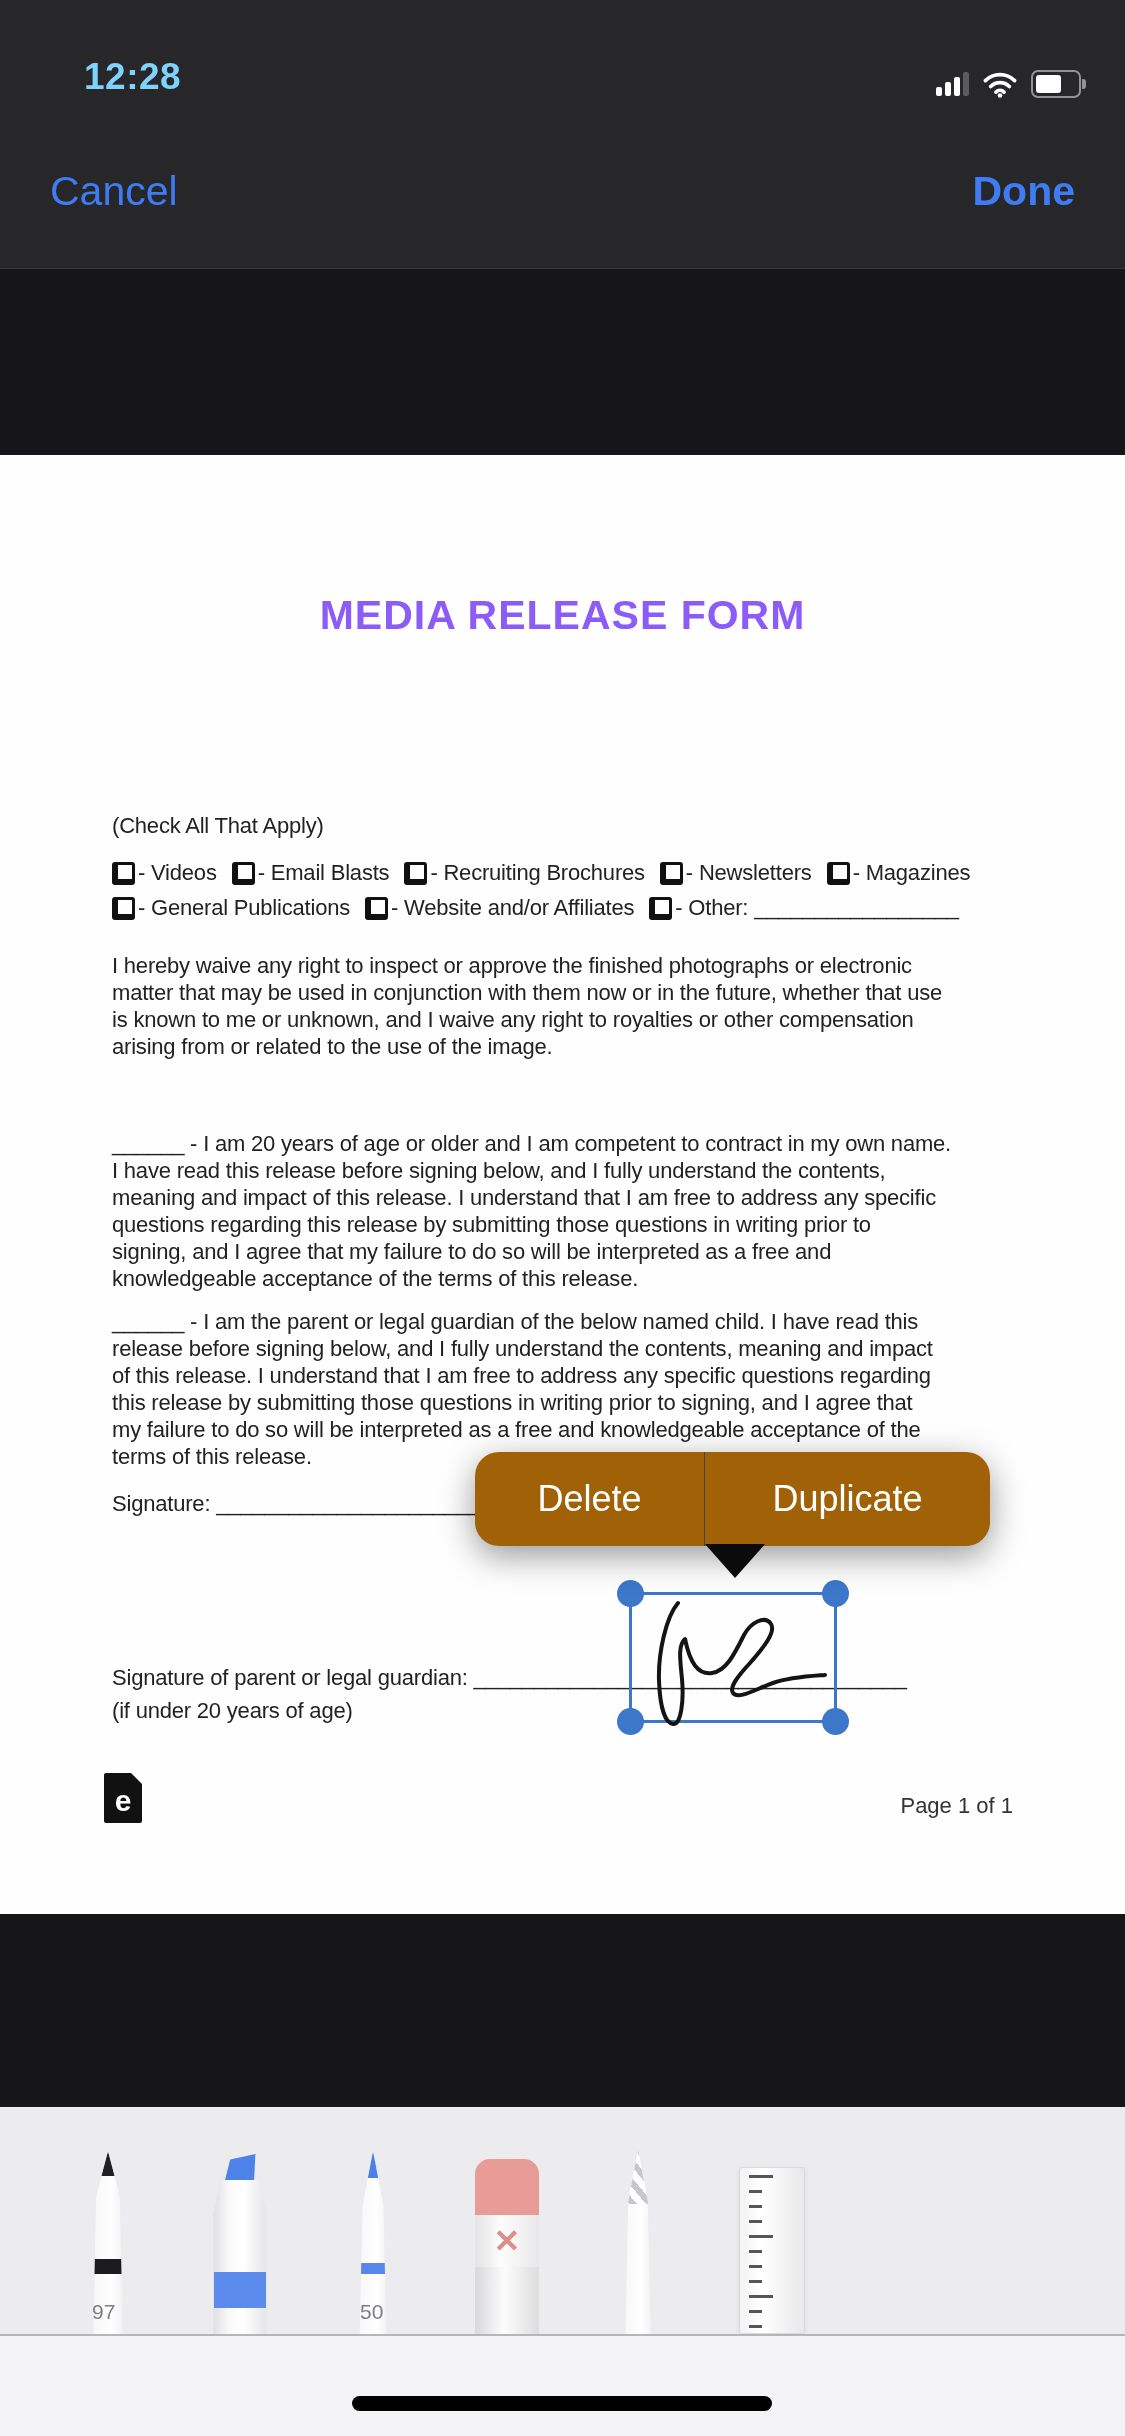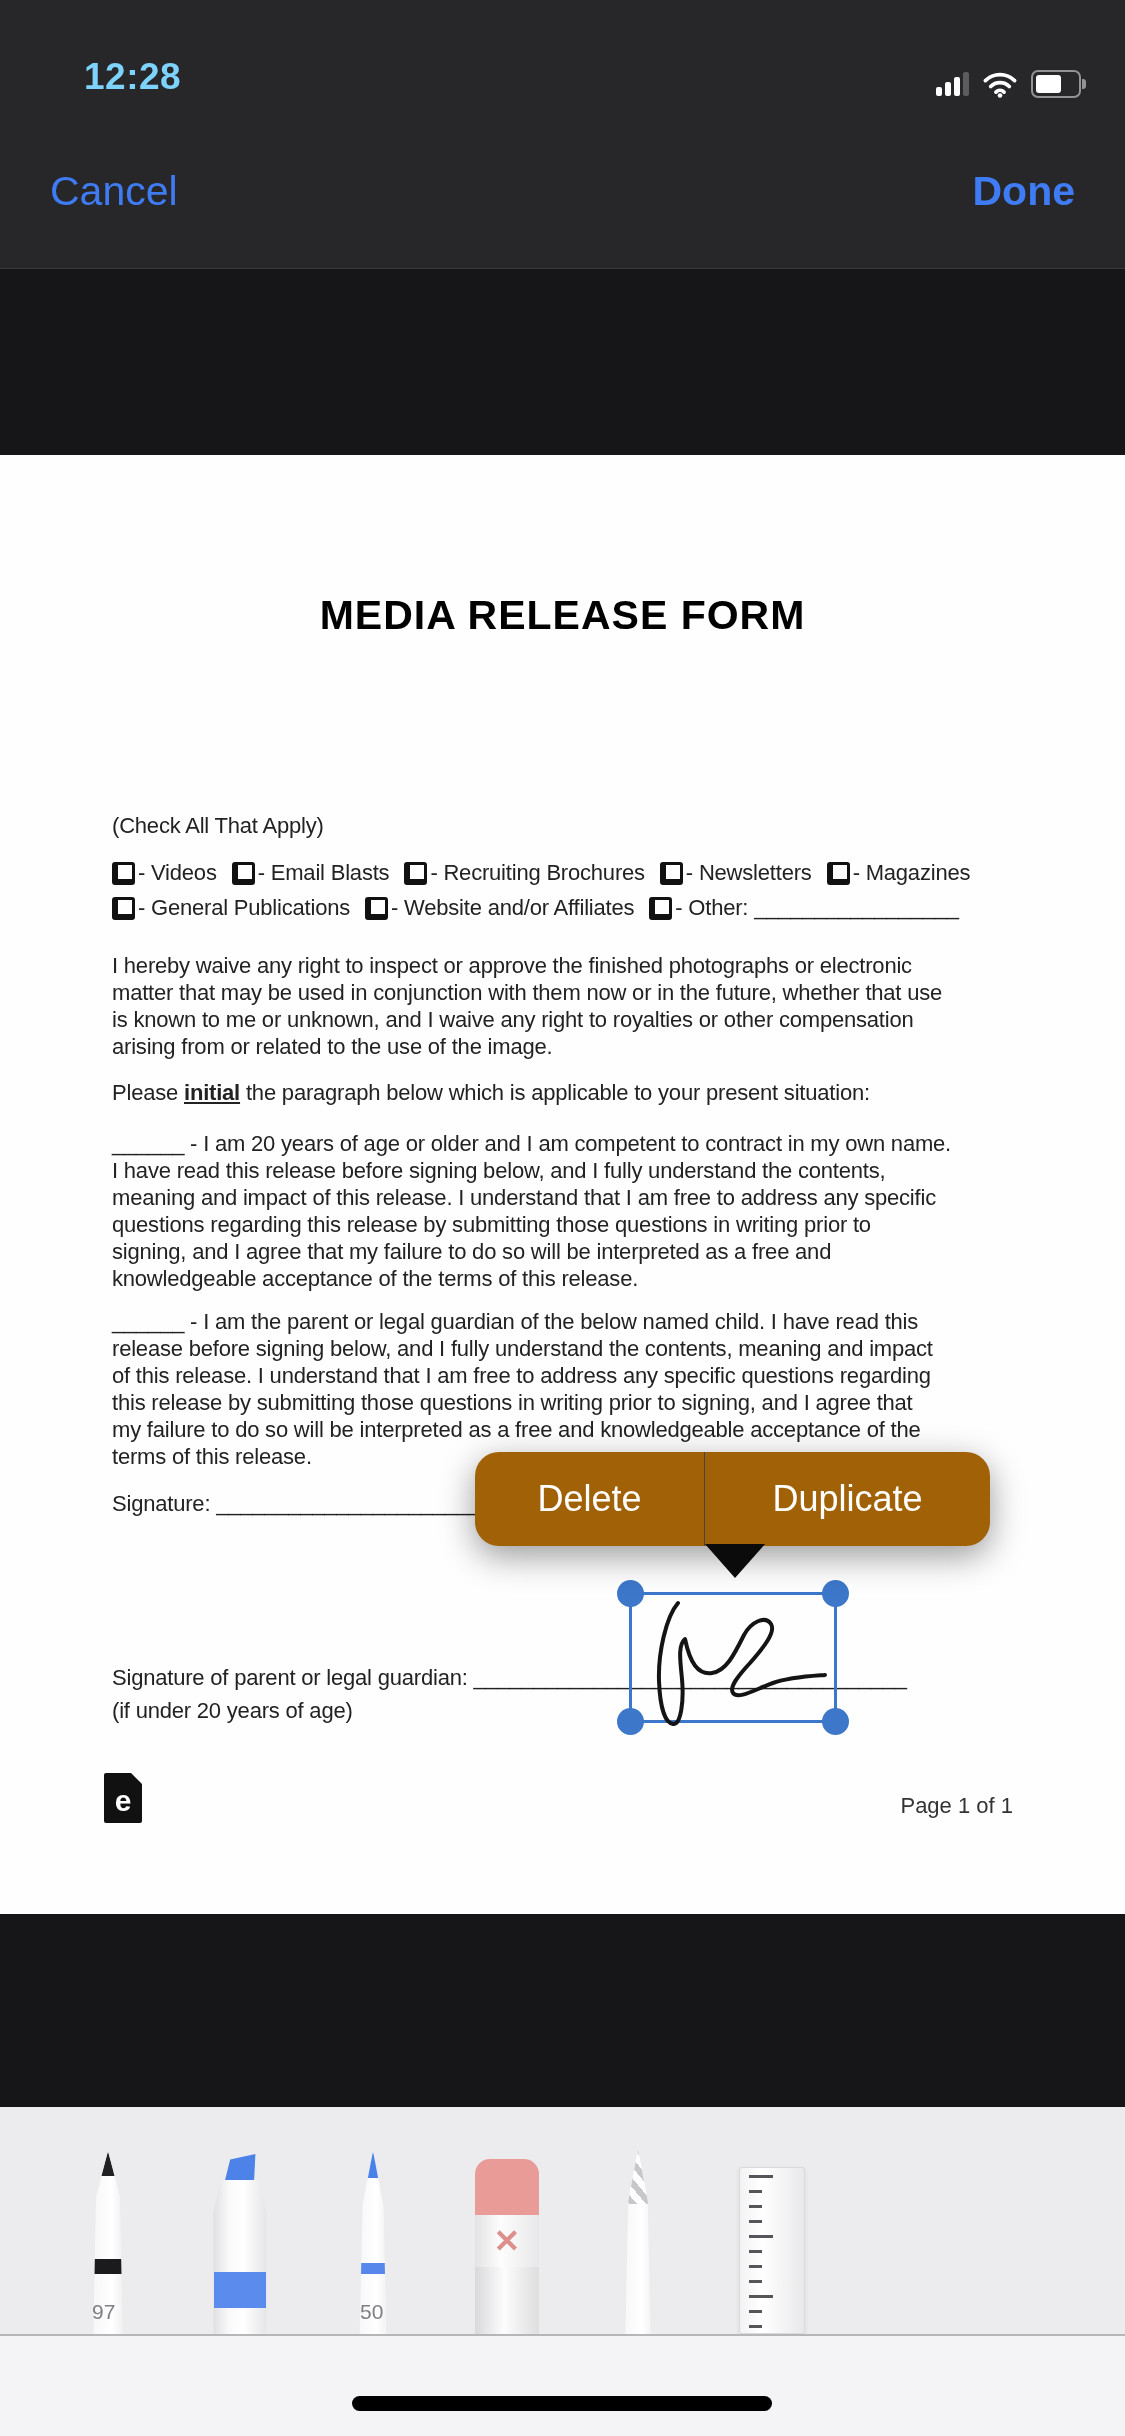--- a/index.html
+++ b/index.html
@@ -30,21 +30,21 @@
   .nav-btn.done{right:50px;font-weight:700;}
   .nav-title{position:absolute;top:40px;left:0;width:100%;text-align:center;
              font-size:41px;font-weight:600;color:#ffffff;}
   
   .letterbox{position:absolute;left:0;width:1125px;background:#161618;}
   .letterbox.top{top:269px;height:186px;}
   .letterbox.bottom{top:1914px;height:193px;}
   
   .doc{position:absolute;top:455px;left:0;width:1125px;height:1459px;background:#fefefe;z-index:1;color:#222;}
   .doc-title{position:absolute;top:137px;left:0;width:100%;text-align:center;
-             font-size:41px;font-weight:700;color:#000000;letter-spacing:1px;}
+             font-size:41px;font-weight:700;color:#8b5cf6;letter-spacing:1px;}
   .docline{position:absolute;left:112px;width:930px;font-size:22px;line-height:27px;
            letter-spacing:-.2px;white-space:pre;color:#222;}
   .cb-row{position:absolute;left:112px;width:960px;display:flex;gap:15px;
           font-size:22px;letter-spacing:-.2px;color:#222;white-space:pre;}
   .cb-item{display:flex;align-items:center;}
   .cb{display:inline-block;width:17px;height:17px;border:3px solid #111;border-radius:3px;
       box-shadow:inset 3px -3px 0 0 #111;margin-right:3px;}
   .em-initial{font-weight:700;text-decoration:underline;}
   .doc-logo{position:absolute;left:104px;top:1318px;width:38px;height:50px;background:#111;
             border-radius:2px;color:#fff;font-weight:700;font-size:30px;text-align:center;line-height:56px;}
@@ -178,21 +178,20 @@
       <span class="cb-item"><span class="cb"></span><span>- General Publications</span></span>
       <span class="cb-item"><span class="cb"></span><span>- Website and/or Affiliates</span></span>
       <span class="cb-item"><span class="cb"></span><span>- Other: _________________</span></span>
     </div>
 
     <div class="docline" style="top:497px">I hereby waive any right to inspect or approve the finished photographs or electronic
 matter that may be used in conjunction with them now or in the future, whether that use
 is known to me or unknown, and I waive any right to royalties or other compensation
 arising from or related to the use of the image.</div>
 
-    <div class="docline" style="top:624px"><span>Please </span><span class="em-initial">initial</span><span> the paragraph below which is applicable to your present situation:</span></div>
 
     <div class="docline" style="top:675px">______ - I am 20 years of age or older and I am competent to contract in my own name.
 I have read this release before signing below, and I fully understand the contents,
 meaning and impact of this release. I understand that I am free to address any specific
 questions regarding this release by submitting those questions in writing prior to
 signing, and I agree that my failure to do so will be interpreted as a free and
 knowledgeable acceptance of the terms of this release.</div>
     <div class="docline" style="top:853px">______ - I am the parent or legal guardian of the below named child. I have read this
 release before signing below, and I fully understand the contents, meaning and impact
 of this release. I understand that I am free to address any specific questions regarding

